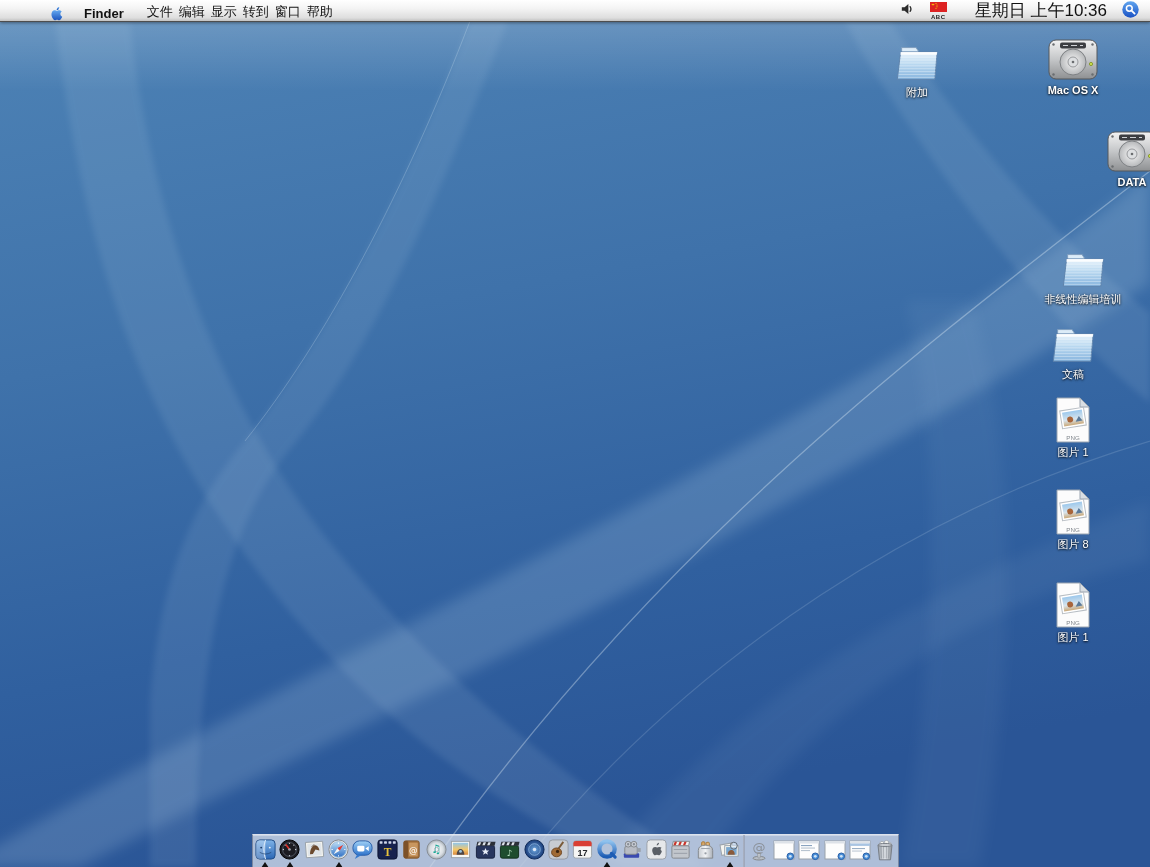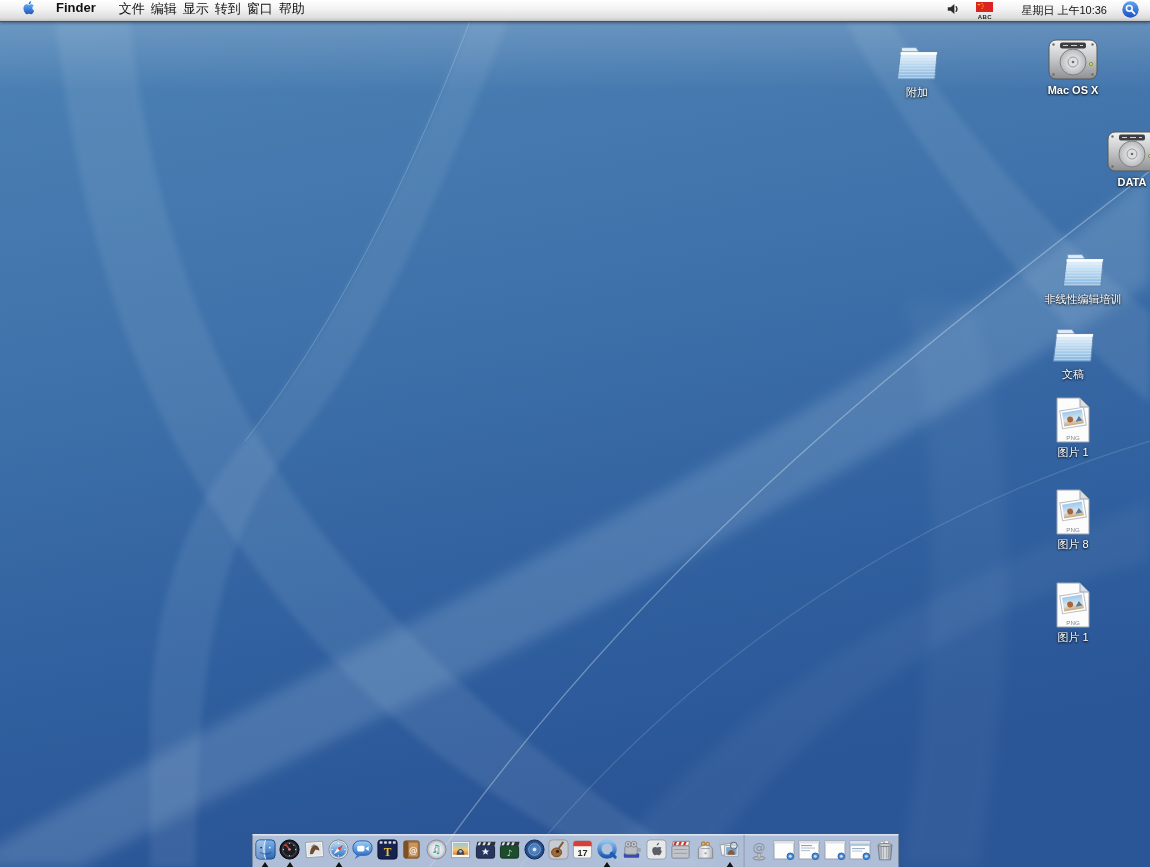--- a/index.html
+++ b/index.html
@@ -13,29 +13,29 @@
   #wallpaper svg{display:block;}
   
   .menubar{
     position:absolute;left:0;top:0;width:1150px;height:21px;
     background:linear-gradient(#ffffff,#f4f4f4 40%,#dedede 85%,#c2c2c2);
     border-bottom:1px solid #4e4e4e;
     box-shadow:0 1px 3px rgba(0,0,0,.4);
     display:flex;align-items:center;justify-content:space-between;
     font-size:13px;color:#111;z-index:50;
   }
-  .mb-left{display:flex;align-items:flex-start;height:100%;}
+  .mb-left{display:flex;align-items:flex-end;height:100%;padding-left:28px;}
   .mb-apple{width:15px;height:15px;margin:0 20px 0 21px;display:flex;align-items:center;}
   .mb-app{font-weight:bold;margin-right:23px;}
   .mb-menus{display:flex;gap:6px;}
   .menu-item{cursor:default;}
   .mb-right{display:flex;align-items:center;gap:15px;padding-right:11px;height:100%;}
   .ime{display:flex;flex-direction:column;align-items:center;line-height:1;}
   .ime-label{font-size:6px;font-weight:bold;letter-spacing:.5px;color:#222;margin-top:0px;}
-  .clock{font-size:11px;white-space:nowrap;margin-left:13px;}
+  .clock{font-size:17px;white-space:nowrap;margin-left:13px;}
   
   .desk-icon{position:absolute;display:flex;flex-direction:column;z-index:10;cursor:default;}
   .desk-icon .ic{display:flex;align-items:flex-end;justify-content:center;}
   .desk-icon .lbl{
     margin-top:2px;font-size:11px;line-height:13px;color:#fff;text-align:center;
     text-shadow:0 1px 2px rgba(0,0,0,.85),0 0 3px rgba(0,0,0,.6);white-space:nowrap;
   }
   .icon-0{left:875px;top:40px;width:84px;}
   .icon-1{left:1031px;top:36px;width:84px;}
   .icon-1 .lbl,.icon-2 .lbl{font-weight:bold;}

